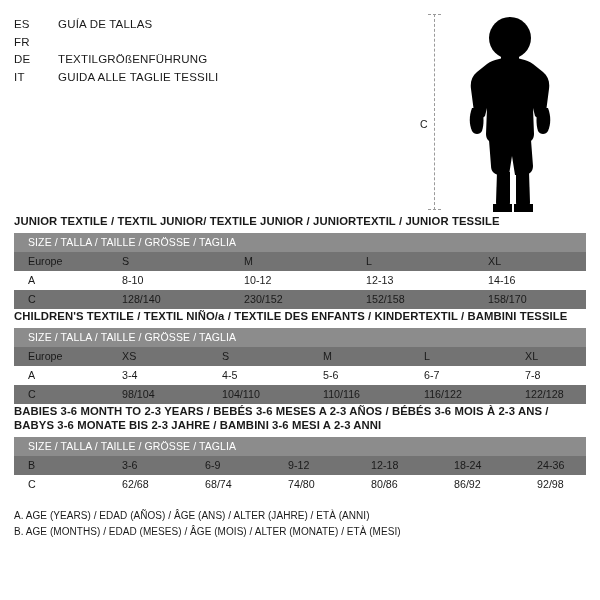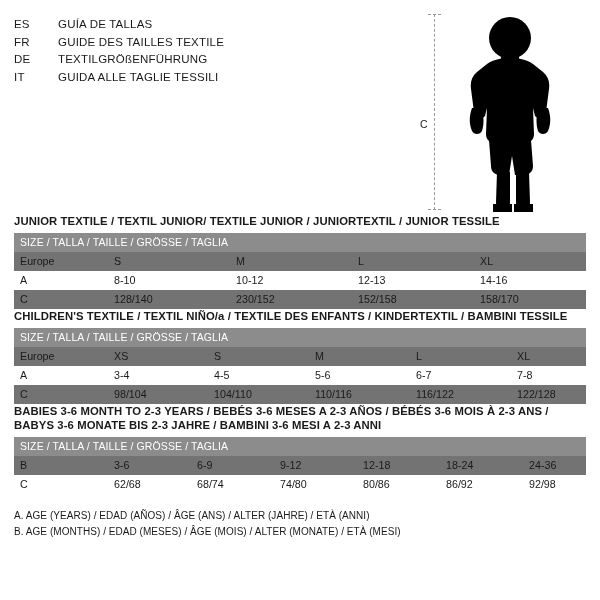--- a/index.html
+++ b/index.html
@@ -91,21 +91,21 @@
     margin-bottom: 5px;
     line-height: 14px;
   }
   table.size {
     width: 100%;
     border-collapse: collapse;
     font-size: 10.7px;
     table-layout: fixed;
   }
   table.size td {
-    padding: 3px 0 3px 6px;
+    padding: 3px 0 3px 14px;
     line-height: 13px;
   }
   tr.hdr {
     background: #8c8c8c;
     color: #ffffff;
     font-weight: normal;
   }
   tr.hdr td {
     font-size: 10.5px;
     letter-spacing: 0.1px;
@@ -133,21 +133,20 @@
 <div class="page">
 
   <div class="header">
     <div class="lang-block">
       <div class="lang-row">
         <div class="lang-code">ES</div>
         <div class="lang-title">GUÍA DE TALLAS</div>
       </div>
       <div class="lang-row">
         <div class="lang-code">FR</div>
-        <div class="lang-title">GUIDE DES TAILLES TEXTILE</div>
       </div>
       <div class="lang-row">
         <div class="lang-code">DE</div>
         <div class="lang-title">TEXTILGRÖßENFÜHRUNG</div>
       </div>
       <div class="lang-row">
         <div class="lang-code">IT</div>
         <div class="lang-title">GUIDA ALLE TAGLIE TESSILI</div>
       </div>
     </div>

